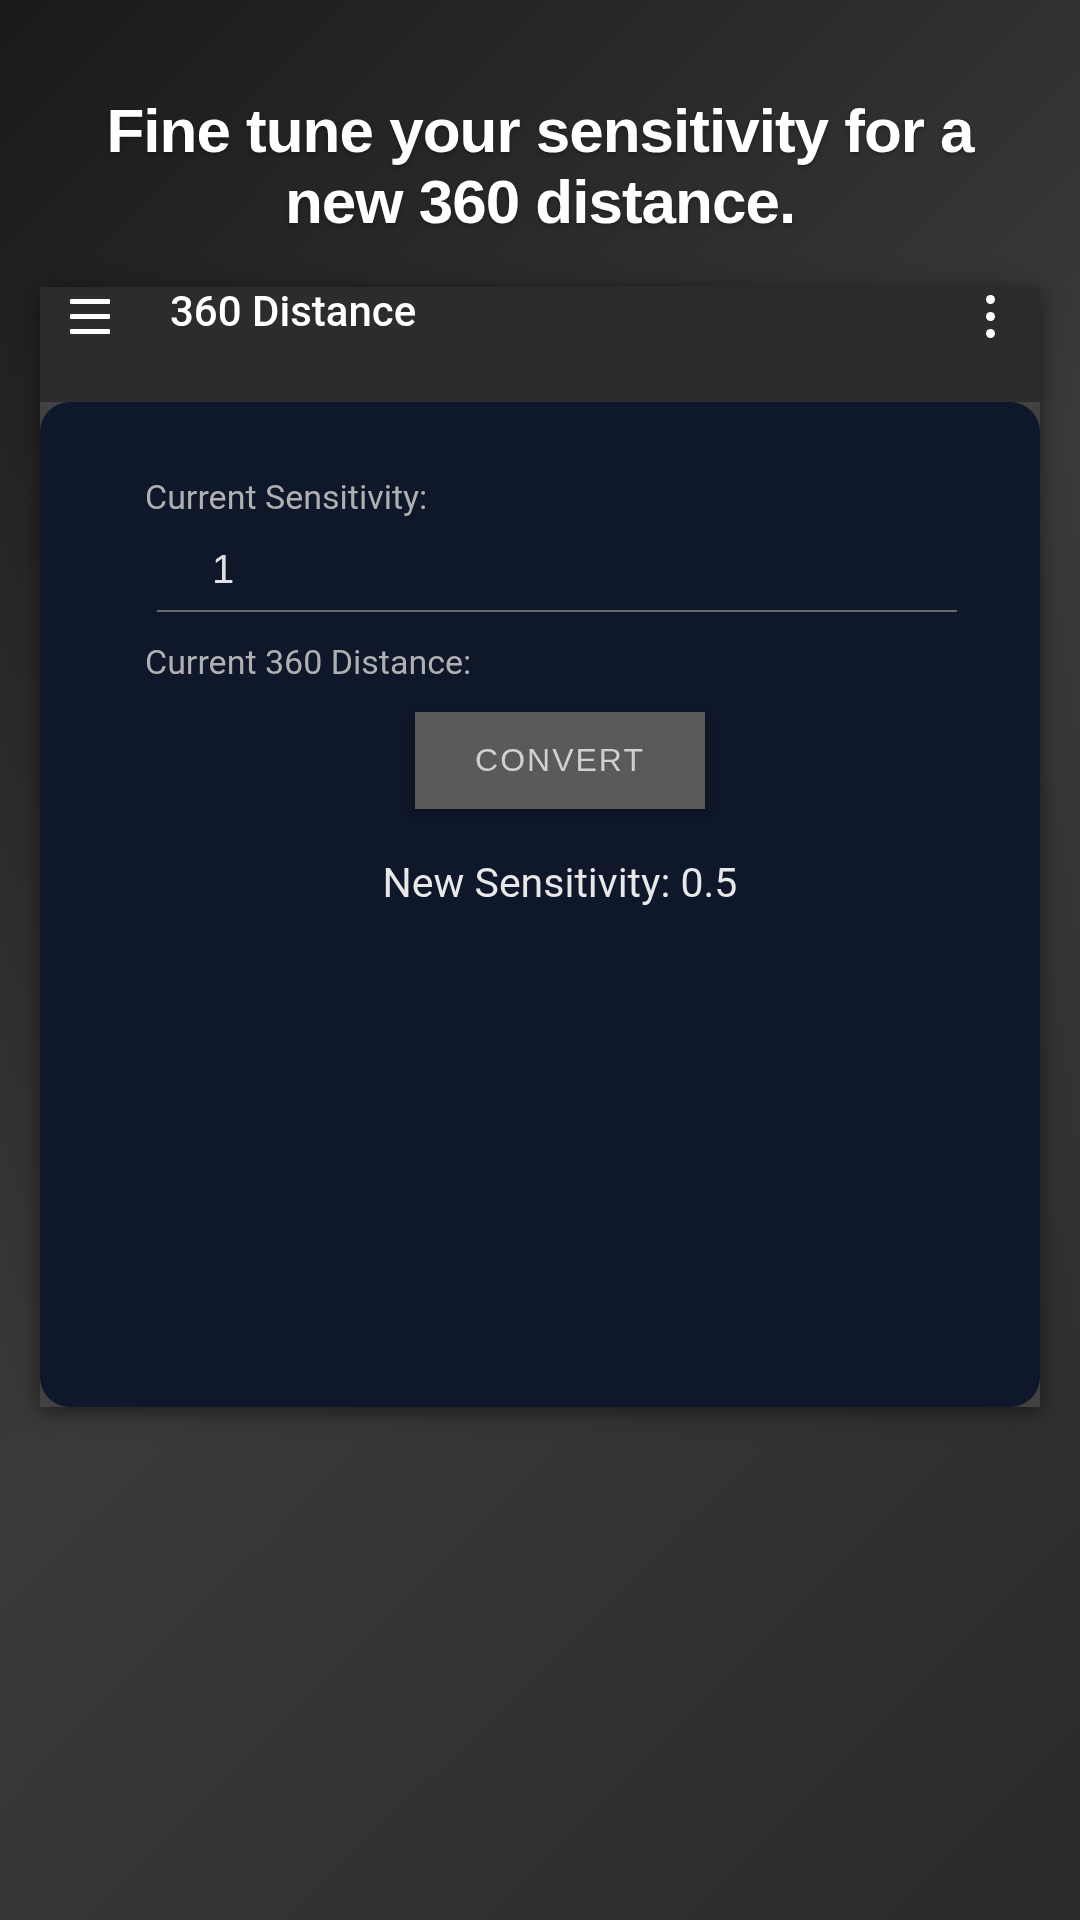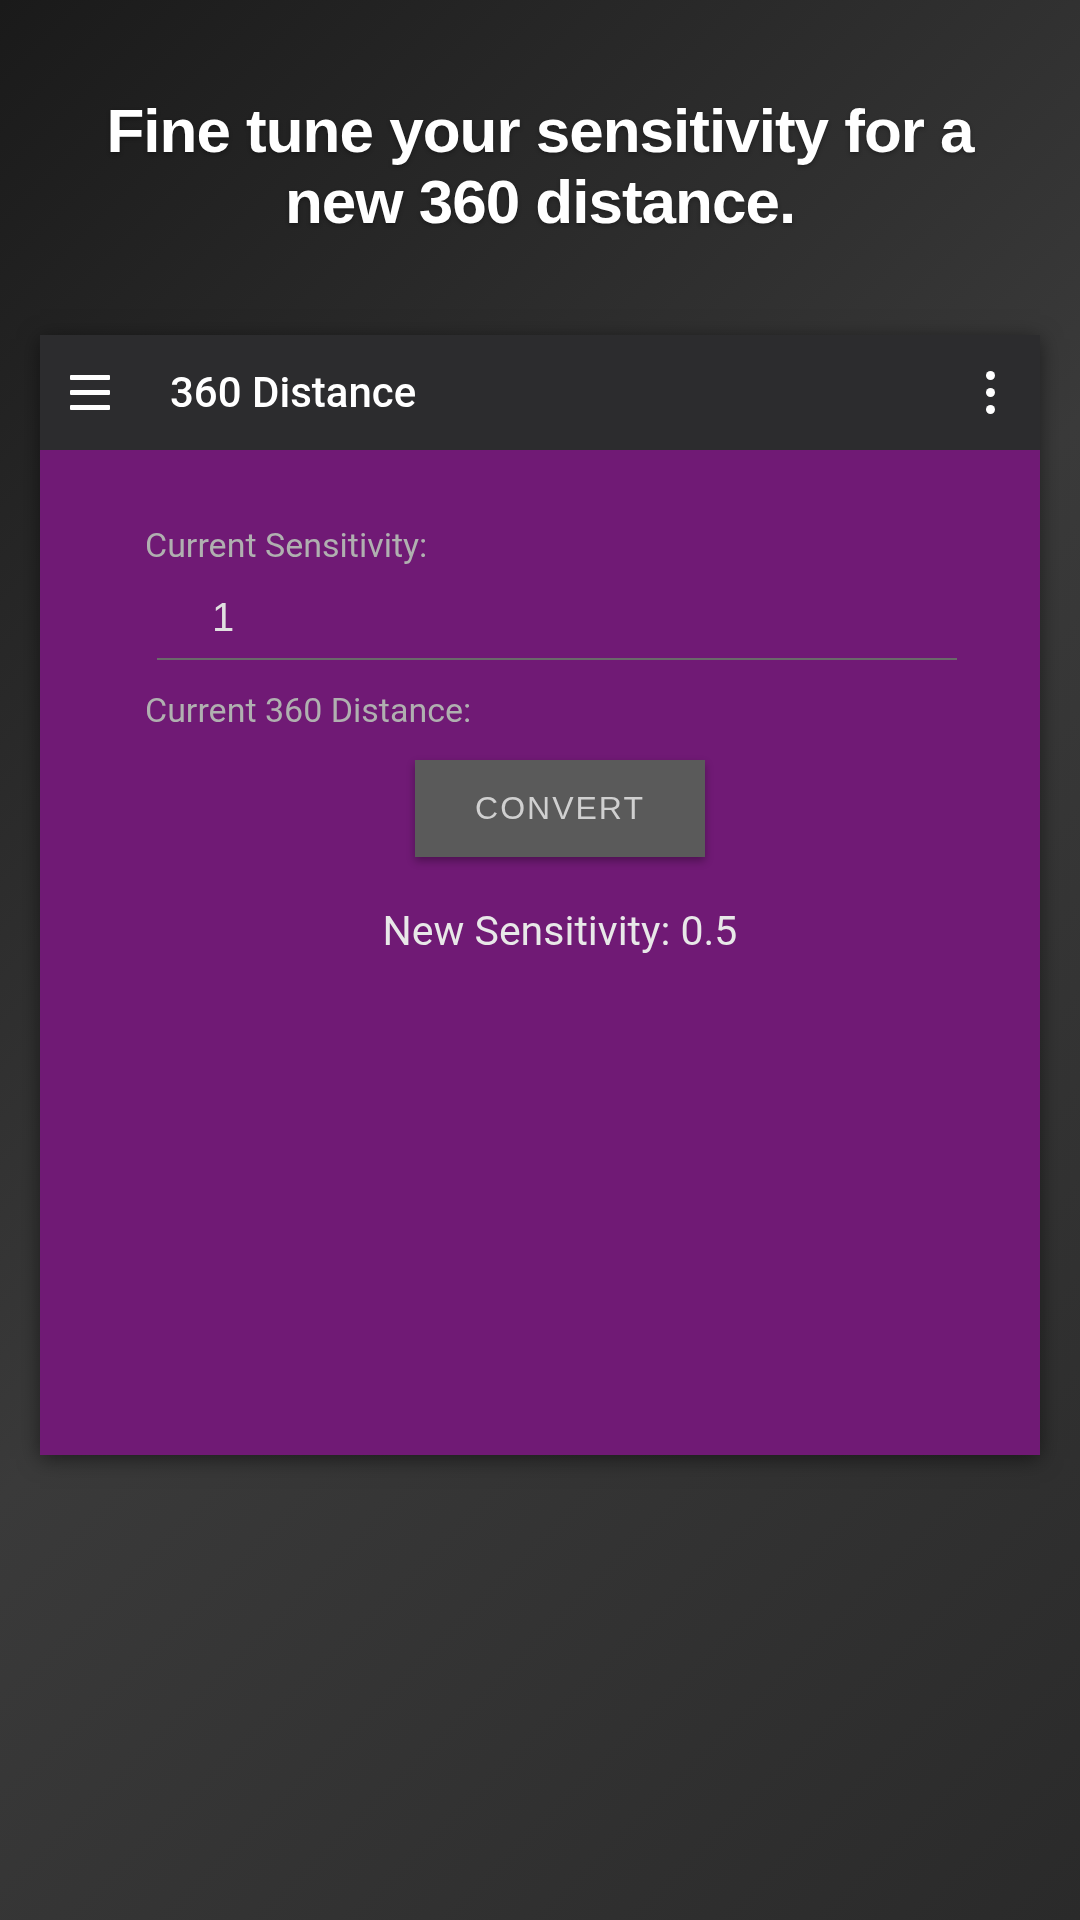--- a/index.html
+++ b/index.html
@@ -18,33 +18,33 @@
     
     .header-text {
       text-align: center;
       color: #ffffff;
       font-size: 62px;
       font-weight: 700;
       font-family: 'Arial Black', 'Arial Bold', Arial, sans-serif;
       letter-spacing: -1px;
       line-height: 1.15;
       padding: 95px 60px 0 60px;
-      margin-bottom: 97px;
+      margin-bottom: 49px;
       text-shadow: 0 2px 4px rgba(0,0,0,0.3);
     }
     
     .app-container {
       margin: 0 40px;
       background: #424242;
       box-shadow: 0 4px 20px rgba(0,0,0,0.5);
     }
     
     .app-bar {
       display: flex;
-      align-items: center;
+      align-items: flex-start;
       height: 115px;
       background: #2c2c2e;
       padding: 0 20px;
     }
     
     .hamburger-icon {
       width: 60px;
       height: 60px;
       display: flex;
       flex-direction: column;
@@ -84,21 +84,22 @@
     .more-icon span {
       display: block;
       width: 9px;
       height: 9px;
       background: #ffffff;
       border-radius: 50%;
     }
     
     .content {
       padding: 75px 65px 500px 105px;
-      background: #701a75;
+      background: #0f172a;
+      border-radius: 30px;
     }
     
     .field-group {
       margin-bottom: 30px;
     }
     
     .field-label {
       color: #b0b0b0;
       font-size: 34px;
       font-weight: 400;

